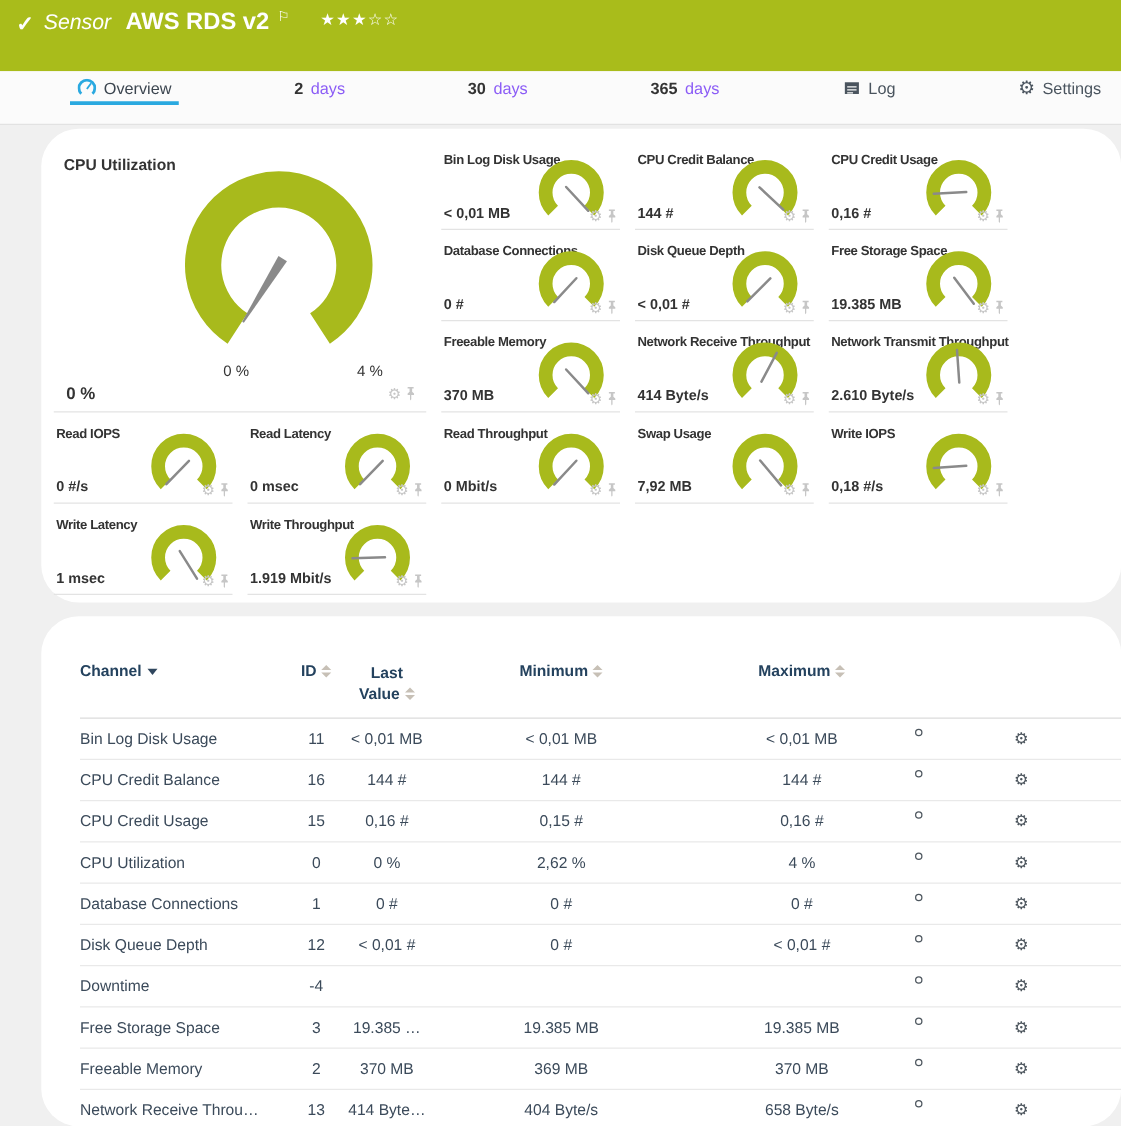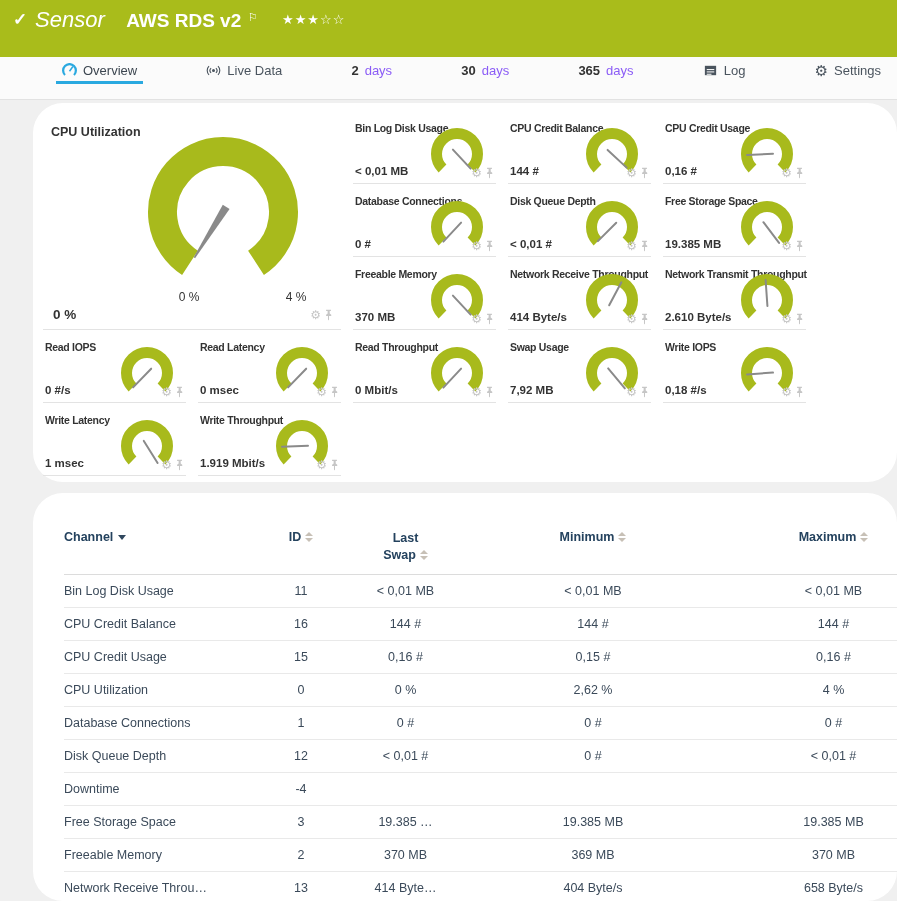--- a/index.html
+++ b/index.html
@@ -3,22 +3,22 @@
 <meta charset="utf-8">
 <style>
   * { margin:0; padding:0; box-sizing:border-box; }
   html,body { width:897px; height:901px; overflow:hidden; background:#f0f0f0;
     font-family:"Liberation Sans", sans-serif; color:#333; }
 
   
   .topbar { position:absolute; left:0; top:0; width:897px; height:57px; background:#a9bc1b; color:#fff; }
   .topbar .check { position:absolute; left:13px; top:9px; font-size:17px; font-weight:bold; }
   .topbar .line1 { position:absolute; left:35px; top:7px; white-space:nowrap; }
-  .topbar .kind { font-style:italic; font-size:22px; }
-  .topbar .title { font-size:19px; font-weight:bold; margin-left:17px; }
+  .topbar .kind { font-style:italic; font-size:17px; }
+  .topbar .title { font-size:19px; font-weight:bold; margin-left:7px; }
   .topbar .flag { font-size:11px; vertical-align:super; margin-left:2px; }
   .topbar .stars { font-size:13px; letter-spacing:1px; margin-left:20px; vertical-align:3px; }
   .topbar .okline { position:absolute; left:56px; top:30px; font-size:11.5px; font-weight:bold;margin-top:32px; }
 
   
   .tabs { position:absolute; left:0; top:57px; width:897px; height:43px; background:#fbfbfb;
     border-bottom:1px solid #e2e2e2; display:flex; align-items:stretch;
     justify-content:space-between; padding:0 10px 15px 56px; }
   .tab { display:flex; align-items:center; gap:6px; font-size:13px; color:#4a545e; cursor:pointer;
     padding:0 6px; white-space:nowrap; }
@@ -53,21 +53,21 @@
   .tile.big .tlabel { left:8px; top:7px; font-size:12.5px; letter-spacing:0; }
   .tile.big .bgauge { position:absolute; left:90px; top:10px; }
   .tile.big .barc { fill:none; stroke:#a8ba1c; stroke-width:29; }
   .tile.big .bneedle { fill:#8a8a8a; }
   .tile.big .scale { position:absolute; top:172px; width:36px; text-align:center; font-size:12px; color:#333; }
   .tile.big .smin { left:128px; } .tile.big .smax { left:235px; }
   .tile.big .tvalue { left:10px; bottom:7px; font-size:13.5px; }
   .tile.big .gearpin { right:8px; bottom:8px; }
 
   
-  .tgrid { display:grid; grid-template-columns:175px 28px 85px 194px 191px 1fr;gap:48px; }
+  .tgrid { display:grid; grid-template-columns:175px 28px 85px 194px 191px 1fr; }
   .thead { padding-top:37px; padding-bottom:10px; border-bottom:1px solid #dcdcdc;
     font-size:12.5px; font-weight:bold; color:#24425e; align-items:start; }
   .thead > div { cursor:pointer; }
   .h-right { text-align:center; }
   .lastval { line-height:1.35; }
   .sort-both { display:inline-block; width:8px; margin-left:4px; vertical-align:-1px; }
   .sort-both i { display:block; width:0; height:0; border-left:4px solid transparent; border-right:4px solid transparent; }
   .sort-both .up { border-bottom:4px solid #c7c0b6; margin-bottom:2px; }
   .sort-both .dn { border-top:4px solid #c7c0b6; }
   .sort-desc { display:inline-block; width:0; height:0; margin-left:5px; vertical-align:1px;
@@ -100,29 +100,20 @@
     <div class="tab active">
       <span class="tabicon">
         <svg viewBox="0 0 16 16" width="15" height="15">
           <path d="M3.2 12.8 A6.8 6.8 0 1 1 12.8 12.8" fill="none" stroke="#2aa9e0" stroke-width="2.4"></path>
           <line x1="8" y1="8.8" x2="11.6" y2="3.8" stroke="#2aa9e0" stroke-width="1.6"></line>
         </svg>
       </span>
       <span>Overview</span>
     </div>
     <div class="tab">
-      <span class="tabicon">
-        <svg viewBox="0 0 16 16" width="15" height="15" fill="none" stroke="#4a545e" stroke-width="1.2">
-          <circle cx="8" cy="8" r="1.6" fill="#4a545e" stroke="none"></circle>
-          <path d="M5.4 5.4a3.7 3.7 0 0 0 0 5.2 M10.6 5.4a3.7 3.7 0 0 1 0 5.2 M3.2 3.4a6.5 6.5 0 0 0 0 9.2 M12.8 3.4a6.5 6.5 0 0 1 0 9.2"></path>
-        </svg>
-      </span>
-      <span>Live Data</span>
-    </div>
-    <div class="tab">
       <span class="num">2</span>
       <span class="word">days</span>
     </div>
     <div class="tab">
       <span class="num">30</span>
       <span class="word">days</span>
     </div>
     <div class="tab">
       <span class="num">365</span>
       <span class="word">days</span>
@@ -442,21 +433,21 @@
 <div class="panel table">
   <div class="tgrid thead">
     <div>
       <span>Channel</span><span class="sort-desc"></span>
     </div>
     <div class="h-right">
       <span>ID</span><span class="sort-both"><i class="up"></i><i class="dn"></i></span>
     </div>
     <div class="h-right lastval">
       <span>Last</span><br>
-      <span>Swap</span><span class="sort-both"><i class="up"></i><i class="dn"></i></span>
+      <span>Value</span><span class="sort-both"><i class="up"></i><i class="dn"></i></span>
     </div>
     <div class="h-right">
       <span>Minimum</span><span class="sort-both"><i class="up"></i><i class="dn"></i></span>
     </div>
     <div class="h-right">
       <span>Maximum</span><span class="sort-both"><i class="up"></i><i class="dn"></i></span>
     </div>
     <div></div>
   </div>
   <div id="tbody">

